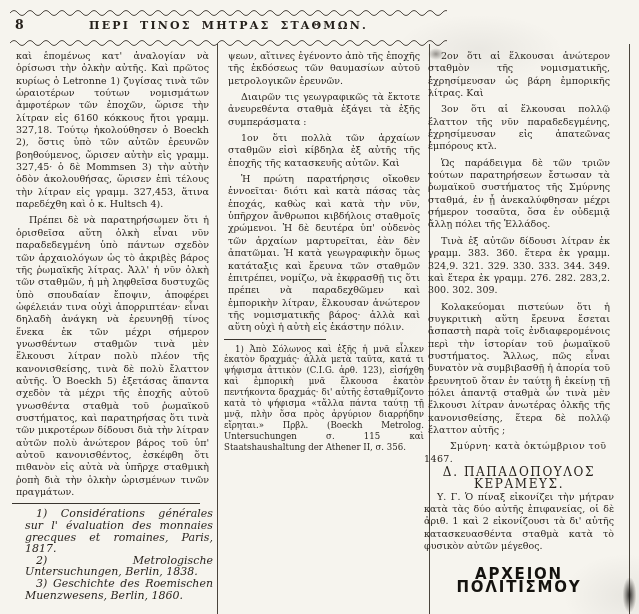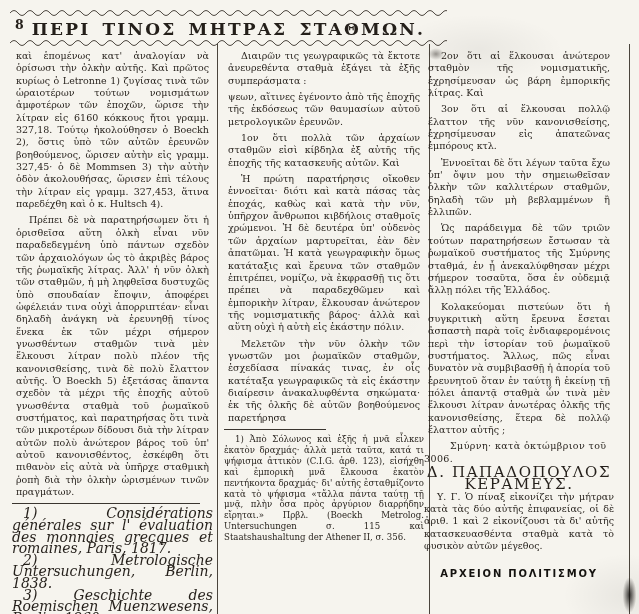--- a/index.html
+++ b/index.html
@@ -14,43 +14,43 @@
       #f6f4ee;
     font-family: "DejaVu Serif", serif;
     color: #241f1a;
     overflow: hidden;
   }
   .wave-rule { position: absolute; left: 10px; }
   .wave-rule path { stroke: #3c362f; fill: none; stroke-width: 0.9; }
   .header-band { position: absolute; top: 16px; left: 10px; width: 437px; height: 20px; }
   .page-number { position: absolute; left: 5px; top: 1px; font-weight: bold; font-size: 12.5px; }
   .page-title {
-    text-align: center; font-weight: bold; font-size: 17px;
+    text-align: center; font-weight: bold; font-size: 11px;
     letter-spacing: 2.2px; word-spacing: 4px; padding-top: 3px;
   }
   .col { position: absolute; top: 46px; font-size: 9.5px; line-height: 12.35px; }
   .col-1 { left: 12px;  width: 201px; }
   .col-2 { left: 224px; width: 200px; }
   .col-3 { left: 424px; width: 190px; }
   .par { margin: 4px; text-align: justify; text-indent: 13px; }
   .par.cont { text-indent: 0; }
   .divider { position: absolute; top: 44px; bottom: 0; width: 1px; background: #4a443c; }
   .divider-1 { left: 217px; }
   .divider-2 { left: 429px; }
   .divider-3 { left: 629px; }
   .fn-rule { border: none; border-top: 1px solid #3a352f; margin: 5px 0 4px 0; }
   .col-1 .fn-rule { width: 188px; }
   .col-2 .fn-rule { width: 102px; }
   .footnote { margin: 0; text-align: justify; font-size: 8.6px; line-height: 10.9px; text-indent: 11px; }
-  .footnote.latin { font-style: italic; font-size: 14px; line-height: 11.6px; }
+  .footnote.latin { font-style: italic; font-size: 11px; line-height: 11.6px; margin-left: 13px; }
   .dateline { margin: 0; text-indent: 26px; letter-spacing: 0.4px; }
-  .signature { margin: 1px 0 0 0; text-align: center; letter-spacing: 1.6px; font-size: 15px; }
+  .signature { margin: 1px 0 0 0; text-align: center; letter-spacing: 1.6px; font-size: 12px; }
   .postscript { margin: 0 0 0 0; }
   .stamp-block { margin-top: 16px; text-align: center; font-family: "DejaVu Sans", sans-serif; }
-  .stamp-archive { font-weight: bold; font-size: 10px; letter-spacing: 1.8px; color: #14120f; }
+  .stamp-archive { font-weight: bold; font-size: 15px; letter-spacing: 1.8px; color: #14120f; }
   .smudge-a { position: absolute; left: 428px; top: 48px; width: 16px; height: 12px;
               background: radial-gradient(ellipse at center, rgba(40,35,30,0.45), transparent 70%); }
   .smudge-b { position: absolute; left: 623px; top: 578px; width: 13px; height: 34px;
               background: radial-gradient(ellipse at center, rgba(20,18,15,0.85), transparent 75%); }
 </style>
 </head>
 <body>
 
 <div class="page">
 
@@ -77,36 +77,35 @@
     <p class="par cont">καὶ ἑπομένως κατ' ἀναλογίαν νὰ ὁρίσωσι τὴν ὁλκὴν αὐτῆς. Καὶ πρῶτος κυρίως ὁ Letronne 1) ζυγίσας τινὰ τῶν ὡραιοτέρων τούτων νομισμάτων ἀμφοτέρων τῶν ἐποχῶν, ὥρισε τὴν λίτραν εἰς 6160 κόκκους ἤτοι γραμμ. 327,18. Τούτῳ ἠκολούθησεν ὁ Boeckh 2), ὅστις ὑπὸ τῶν αὐτῶν ἐρευνῶν βοηθούμενος, ὥρισεν αὐτὴν εἰς γραμμ. 327,45· ὁ δὲ Mommsen 3) τὴν αὐτὴν ὁδὸν ἀκολουθήσας, ὥρισεν ἐπὶ τέλους τὴν λίτραν εἰς γραμμ. 327,453, ἅτινα παρεδέχθη καὶ ὁ κ. Hultsch 4).</p>
     <p class="par">Πρέπει δὲ νὰ παρατηρήσωμεν ὅτι ἡ ὁρισθεῖσα αὕτη ὁλκὴ εἶναι νῦν παραδεδεγμένη ὑπὸ πάντων σχεδὸν τῶν ἀρχαιολόγων ὡς τὸ ἀκριβὲς βάρος τῆς ῥωμαϊκῆς λίτρας. Ἀλλ' ἡ νῦν ὁλκὴ τῶν σταθμῶν, ἡ μὴ ληφθεῖσα δυστυχῶς ὑπὸ σπουδαίαν ἔποψιν, ἀποφέρει ὠφέλειάν τινα οὐχὶ ἀπορριπτέαν· εἶναι δηλαδὴ ἀνάγκη νὰ ἐρευνηθῇ τίνος ἕνεκα ἐκ τῶν μέχρι σήμερον γνωσθέντων σταθμῶν τινὰ μὲν ἕλκουσι λίτραν πολὺ πλέον τῆς κανονισθείσης, τινὰ δὲ πολὺ ἔλαττον αὐτῆς. Ὁ Boeckh 5) ἐξετάσας ἅπαντα σχεδὸν τὰ μέχρι τῆς ἐποχῆς αὐτοῦ γνωσθέντα σταθμὰ τοῦ ῥωμαϊκοῦ συστήματος, καὶ παρατηρήσας ὅτι τινὰ τῶν μικροτέρων δίδουσι διὰ τὴν λίτραν αὐτῶν πολὺ ἀνώτερον βάρος τοῦ ὑπ' αὐτοῦ κανονισθέντος, ἐσκέφθη ὅτι πιθανὸν εἰς αὐτὰ νὰ ὑπῆρχε σταθμικὴ ῥοπὴ διὰ τὴν ὁλκὴν ὡρισμένων τινῶν πραγμάτων.</p>
     <hr class="fn-rule">
     <p class="footnote latin">1) Considérations générales sur l' évaluation des monnaies grecques et romaines, Paris, 1817.</p>
     <p class="footnote latin">2) Metrologische Untersuchungen, Berlin, 1838.</p>
     <p class="footnote latin">3) Geschichte des Roemischen Muenzwesens, Berlin, 1860.</p>
 
   </div>
 
   <div class="col col-2">
+    <p class="par cont">ψεων, αἵτινες ἐγένοντο ἀπὸ τῆς ἐποχῆς τῆς ἐκδόσεως τῶν θαυμασίων αὐτοῦ μετρολογικῶν ἐρευνῶν.</p>
     <p class="par">Διαιρῶν τις γεωγραφικῶς τὰ ἔκτοτε ἀνευρεθέντα σταθμὰ ἐξάγει τὰ ἑξῆς συμπεράσματα :</p>
-    <p class="par cont">ψεων, αἵτινες ἐγένοντο ἀπὸ τῆς ἐποχῆς τῆς ἐκδόσεως τῶν θαυμασίων αὐτοῦ μετρολογικῶν ἐρευνῶν.</p>
     <p class="par">1ον ὅτι πολλὰ τῶν ἀρχαίων σταθμῶν εἰσὶ κίβδηλα ἐξ αὐτῆς τῆς ἐποχῆς τῆς κατασκευῆς αὐτῶν. Καὶ</p>
     <p class="par">Ἡ πρώτη παρατήρησις οἴκοθεν ἐννοεῖται· διότι καὶ κατὰ πάσας τὰς ἐποχάς, καθὼς καὶ κατὰ τὴν νῦν, ὑπῆρχον ἄνθρωποι κιβδήλοις σταθμοῖς χρώμενοι. Ἡ δὲ δευτέρα ὑπ' οὐδενὸς τῶν ἀρχαίων μαρτυρεῖται, ἐὰν δὲν ἀπατῶμαι. Ἡ κατὰ γεωγραφικὴν ὅμως κατάταξις καὶ ἔρευνα τῶν σταθμῶν ἐπιτρέπει, νομίζω, νὰ ἐκφρασθῇ τις ὅτι πρέπει νὰ παραδεχθῶμεν καὶ ἐμπορικὴν λίτραν, ἕλκουσαν ἀνώτερον τῆς νομισματικῆς βάρος· ἀλλὰ καὶ αὕτη οὐχὶ ἡ αὐτὴ εἰς ἑκάστην πόλιν.</p>
-    <p class="par">Μελετῶν τὴν νῦν ὁλκὴν τῶν γνωστῶν μοι ῥωμαϊκῶν σταθμῶν, ἐσχεδίασα πίνακάς τινας, ἐν οἷς κατέταξα γεωγραφικῶς τὰ εἰς ἑκάστην διαίρεσιν ἀνακαλυφθέντα σηκώματα· ἐκ τῆς ὁλκῆς δὲ αὐτῶν βοηθούμενος παρετήρησα</p>
     <hr class="fn-rule">
     <p class="footnote">1) Ἀπὸ Σόλωνος καὶ ἑξῆς ἡ μνᾶ εἷλκεν ἑκατὸν δραχμάς· ἀλλὰ μετὰ ταῦτα, κατά τι ψήφισμα ἀττικὸν (C.I.G. ἀρθ. 123), εἰσήχθη καὶ ἐμπορικὴ μνᾶ ἕλκουσα ἑκατὸν πεντήκοντα δραχμάς· δι' αὐτῆς ἐσταθμίζοντο κατὰ τὸ ψήφισμα «τἄλλα πάντα ταύτῃ τῇ μνᾷ, πλὴν ὅσα πρὸς ἀργύριον διαρρήδην εἴρηται.» Πρβλ. (Boeckh Metrolog. Untersuchungen σ. 115 καὶ Staatshaushaltung der Athener II, σ. 356.</p>
   </div>
 
   <div class="col col-3">
     <p class="par">2ον ὅτι αἱ ἕλκουσαι ἀνώτερον σταθμὸν τῆς νομισματικῆς, ἐχρησίμευσαν ὡς βάρη ἐμπορικῆς λίτρας. Καὶ</p>
-    <p class="par">3ον ὅτι αἱ ἕλκουσαι πολλῷ ἔλαττον τῆς νῦν κανονισθείσης, ἐχρησίμευσαν εἰς ἀπατεῶνας ἐμπόρους κτλ.</p>
-    <p class="par">Ἐννοεῖται δὲ ὅτι λέγων ταῦτα ἔχω ὑπ' ὄψιν μου τὴν σημειωθεῖσαν ὁλκὴν τῶν καλλιτέρων σταθμῶν, δηλαδὴ τῶν μὴ βεβλαμμένων ἢ ἐλλιπῶν.</p>
+    <p class="par">3ον ὅτι αἱ ἕλκουσαι πολλῷ ἔλαττον τῆς νῦν παραδεδεγμένης, ἐχρησίμευσαν εἰς ἀπατεῶνας ἐμπόρους κτλ.</p>
     <p class="par">Ὡς παράδειγμα δὲ τῶν τριῶν τούτων παρατηρήσεων ἔστωσαν τὰ ῥωμαϊκοῦ συστήματος τῆς Σμύρνης σταθμά, ἐν ᾗ ἀνεκαλύφθησαν μέχρι σήμερον τοσαῦτα, ὅσα ἐν οὐδεμιᾷ ἄλλῃ πόλει τῆς Ἑλλάδος.</p>
+    <p class="par">Τινὰ ἐξ αὐτῶν δίδουσι λίτραν ἐκ γραμμ. 383. 360. ἕτερα ἐκ γραμμ. 324,9. 321. 329. 330. 333. 344. 349. καὶ ἕτερα ἐκ γραμμ. 276. 282. 283,2. 300. 302. 309.</p>
     <p class="par">Κολακεύομαι πιστεύων ὅτι ἡ συγκριτικὴ αὕτη ἔρευνα ἔσεται ἀσπαστὴ παρὰ τοῖς ἐνδιαφερομένοις περὶ τὴν ἱστορίαν τοῦ ῥωμαϊκοῦ συστήματος. Ἄλλως, πῶς εἶναι δυνατὸν νὰ συμβιβασθῇ ἡ ἀπορία τοῦ ἐρευνητοῦ ὅταν ἐν ταύτῃ ἢ ἐκείνῃ τῇ πόλει ἀπαντᾷ σταθμὰ ὧν τινὰ μὲν ἕλκουσι λίτραν ἀνωτέρας ὁλκῆς τῆς κανονισθείσης, ἕτερα δὲ πολλῷ ἔλαττον αὐτῆς ;</p>
-    <p class="dateline">Σμύρνη· κατὰ ὀκτώμβριον τοῦ 3006.</p>
+    <p class="dateline">Σμύρνη· κατὰ ὀκτώμβριον τοῦ 1467.</p>
     <p class="signature">Δ. ΠΑΠΑΔΟΠΟΥΛΟΣ ΚΕΡΑΜΕΥΣ.</p>
     <p class="par postscript">Υ. Γ. Ὁ πίναξ εἰκονίζει τὴν μήτραν κατὰ τὰς δύο αὐτῆς ἐπιφανείας, οἱ δὲ ἀριθ. 1 καὶ 2 εἰκονίζουσι τὰ δι' αὐτῆς κατασκευασθέντα σταθμὰ κατὰ τὸ φυσικὸν αὐτῶν μέγεθος.</p>
 
     <div class="stamp-block">
       <div class="stamp-archive">ΑΡΧΕΙΟΝ ΠΟΛΙΤΙΣΜΟΥ</div>
 
     </div>
   </div>
 
 </div>

